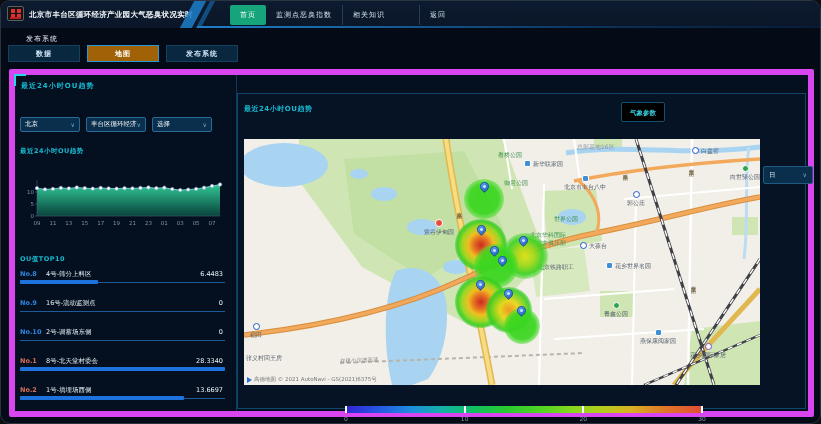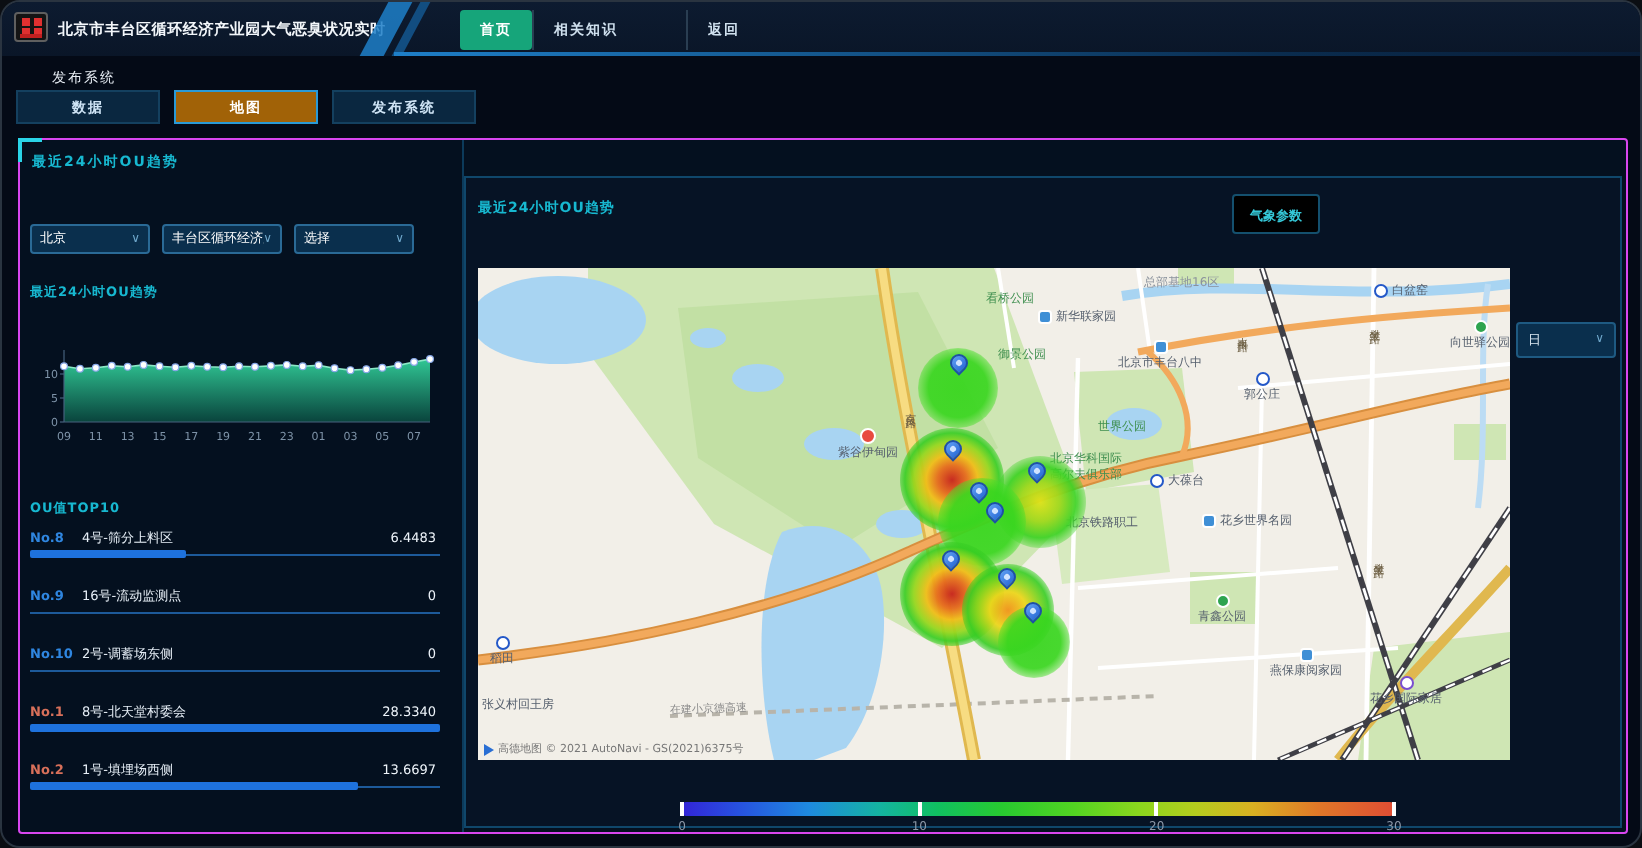--- a/index.html
+++ b/index.html
@@ -10,32 +10,32 @@
   .hdr{position:absolute;left:0;top:0;right:0;height:27px;background:linear-gradient(#0d1b30,#0a1628);}
   .logo{position:absolute;left:6px;top:5px;width:17px;height:15px;background:#141414;border:1px solid #5f5f5f;border-radius:2px;}
   .logo .px{position:absolute;left:3px;top:2px;width:4px;height:4px;background:#e03030;
             box-shadow:6px 0 0 #e03030,6px 5px 0 #e03030,0 5px 0 #e03030;}
   .logo::after{content:"";position:absolute;left:2px;bottom:1px;right:2px;height:2px;background:#c02020;}
   .app-title{position:absolute;left:28px;top:0;height:27px;line-height:27px;font-size:7.5px;font-weight:bold;color:#f2f6fa;letter-spacing:.3px;}
   .hdr-slash{position:absolute;left:186px;top:0;width:12px;height:27px;background:#1e7fc8;transform:skewX(-28deg);opacity:.85;}
   .hdr-slash::after{content:"";position:absolute;left:16px;top:0;width:5px;height:27px;background:#14578f;}
   .hdr-line{position:absolute;left:196px;right:0;bottom:0;height:2px;background:linear-gradient(90deg,#1e7fc8,#0a2d50 70%,#081c36);}
   .nav{position:absolute;left:229px;top:3px;height:21px;display:flex;align-items:center;}
-  .nav-item{padding:0 10px;height:20px;line-height:20px;font-size:7px;font-weight:bold;color:#cfe0ee;letter-spacing:1px;white-space:nowrap;cursor:pointer;}
+  .nav-item{padding:0 10px;height:20px;line-height:20px;font-size:7px;font-weight:normal;color:#cfe0ee;letter-spacing:1px;white-space:nowrap;cursor:pointer;}
   .nav-item.active{background:#16a57a;color:#fff;border-radius:2px;}
   .nav-item.sep{border-left:1px solid #2a3e52;}
   .nav-item:last-child{margin-left:24px;}
   
   .pub-label{position:absolute;left:25px;top:33px;font-size:7px;font-weight:normal;color:#e8eef5;letter-spacing:1px;}
   .tabs{position:absolute;left:7px;top:44px;display:flex;gap:7px;}
   .tab{width:72px;height:17px;line-height:16px;text-align:center;font-size:7px;font-weight:bold;color:#cfe4f5;
        background:#0a2740;border:1px solid #14405f;letter-spacing:1px;cursor:pointer;}
   .tab.active{background:#a16207;border-color:#2a9ad6;color:#fff;}
   
-  .main-panel{position:absolute;left:8px;top:68px;width:805px;height:348px;background:#04101f;border:1px solid #d946ef;border-radius:2px;padding-left:19px;}
+  .main-panel{position:absolute;left:8px;top:68px;width:805px;height:348px;background:#04101f;border:6px solid #d946ef;border-radius:2px;padding-left:19px;}
   .corner{position:absolute;left:-1px;top:-1px;width:12px;height:12px;border-left:2px solid #2ad4e8;border-top:2px solid #2ad4e8;}
   .panel-title{position:absolute;left:6px;top:6px;font-size:7px;font-weight:bold;color:#17b8d0;letter-spacing:1px;}
   
   .sidebar{position:absolute;left:0;top:0;bottom:0;width:222px;border-right:1px solid #0c3a5a;}
   .filters{position:absolute;left:5px;top:42px;display:flex;gap:6px;}
   .dd{width:60px;height:15px;background:#0a2f4d;border:1px solid #2a6a96;border-radius:2px;display:flex;
       align-items:center;justify-content:space-between;padding:0 4px;cursor:pointer;}
   .dd .val{font-size:6.5px;color:#fff;white-space:nowrap;overflow:hidden;max-width:46px;}
   .chev{font-size:6px;color:#6fa8cc;line-height:1;}
   .chart-title{position:absolute;left:5px;top:72px;font-size:6.5px;color:#17b8d0;font-weight:bold;letter-spacing:.5px;}
@@ -97,20 +97,21 @@
 <div class="app">
   <header class="hdr">
     <div class="logo">
         <i class="px"></i>
       </div>
     <div class="app-title">北京市丰台区循环经济产业园大气恶臭状况实时</div>
     <div class="hdr-slash"></div>
     <div class="hdr-line"></div>
     <nav class="nav" id="nav">
         <div class="nav-item active">首页</div>
+        <div class="nav-item">监测点恶臭指数</div>
         <div class="nav-item sep">相关知识</div>
         <div class="nav-item sep">返回</div>
       </nav>
   </header>
 
   <div class="pub-label">发布系统</div>
   <div class="tabs" id="tabs">
       <div class="tab">数据</div>
       <div class="tab active">地图</div>
       <div class="tab">发布系统</div>

